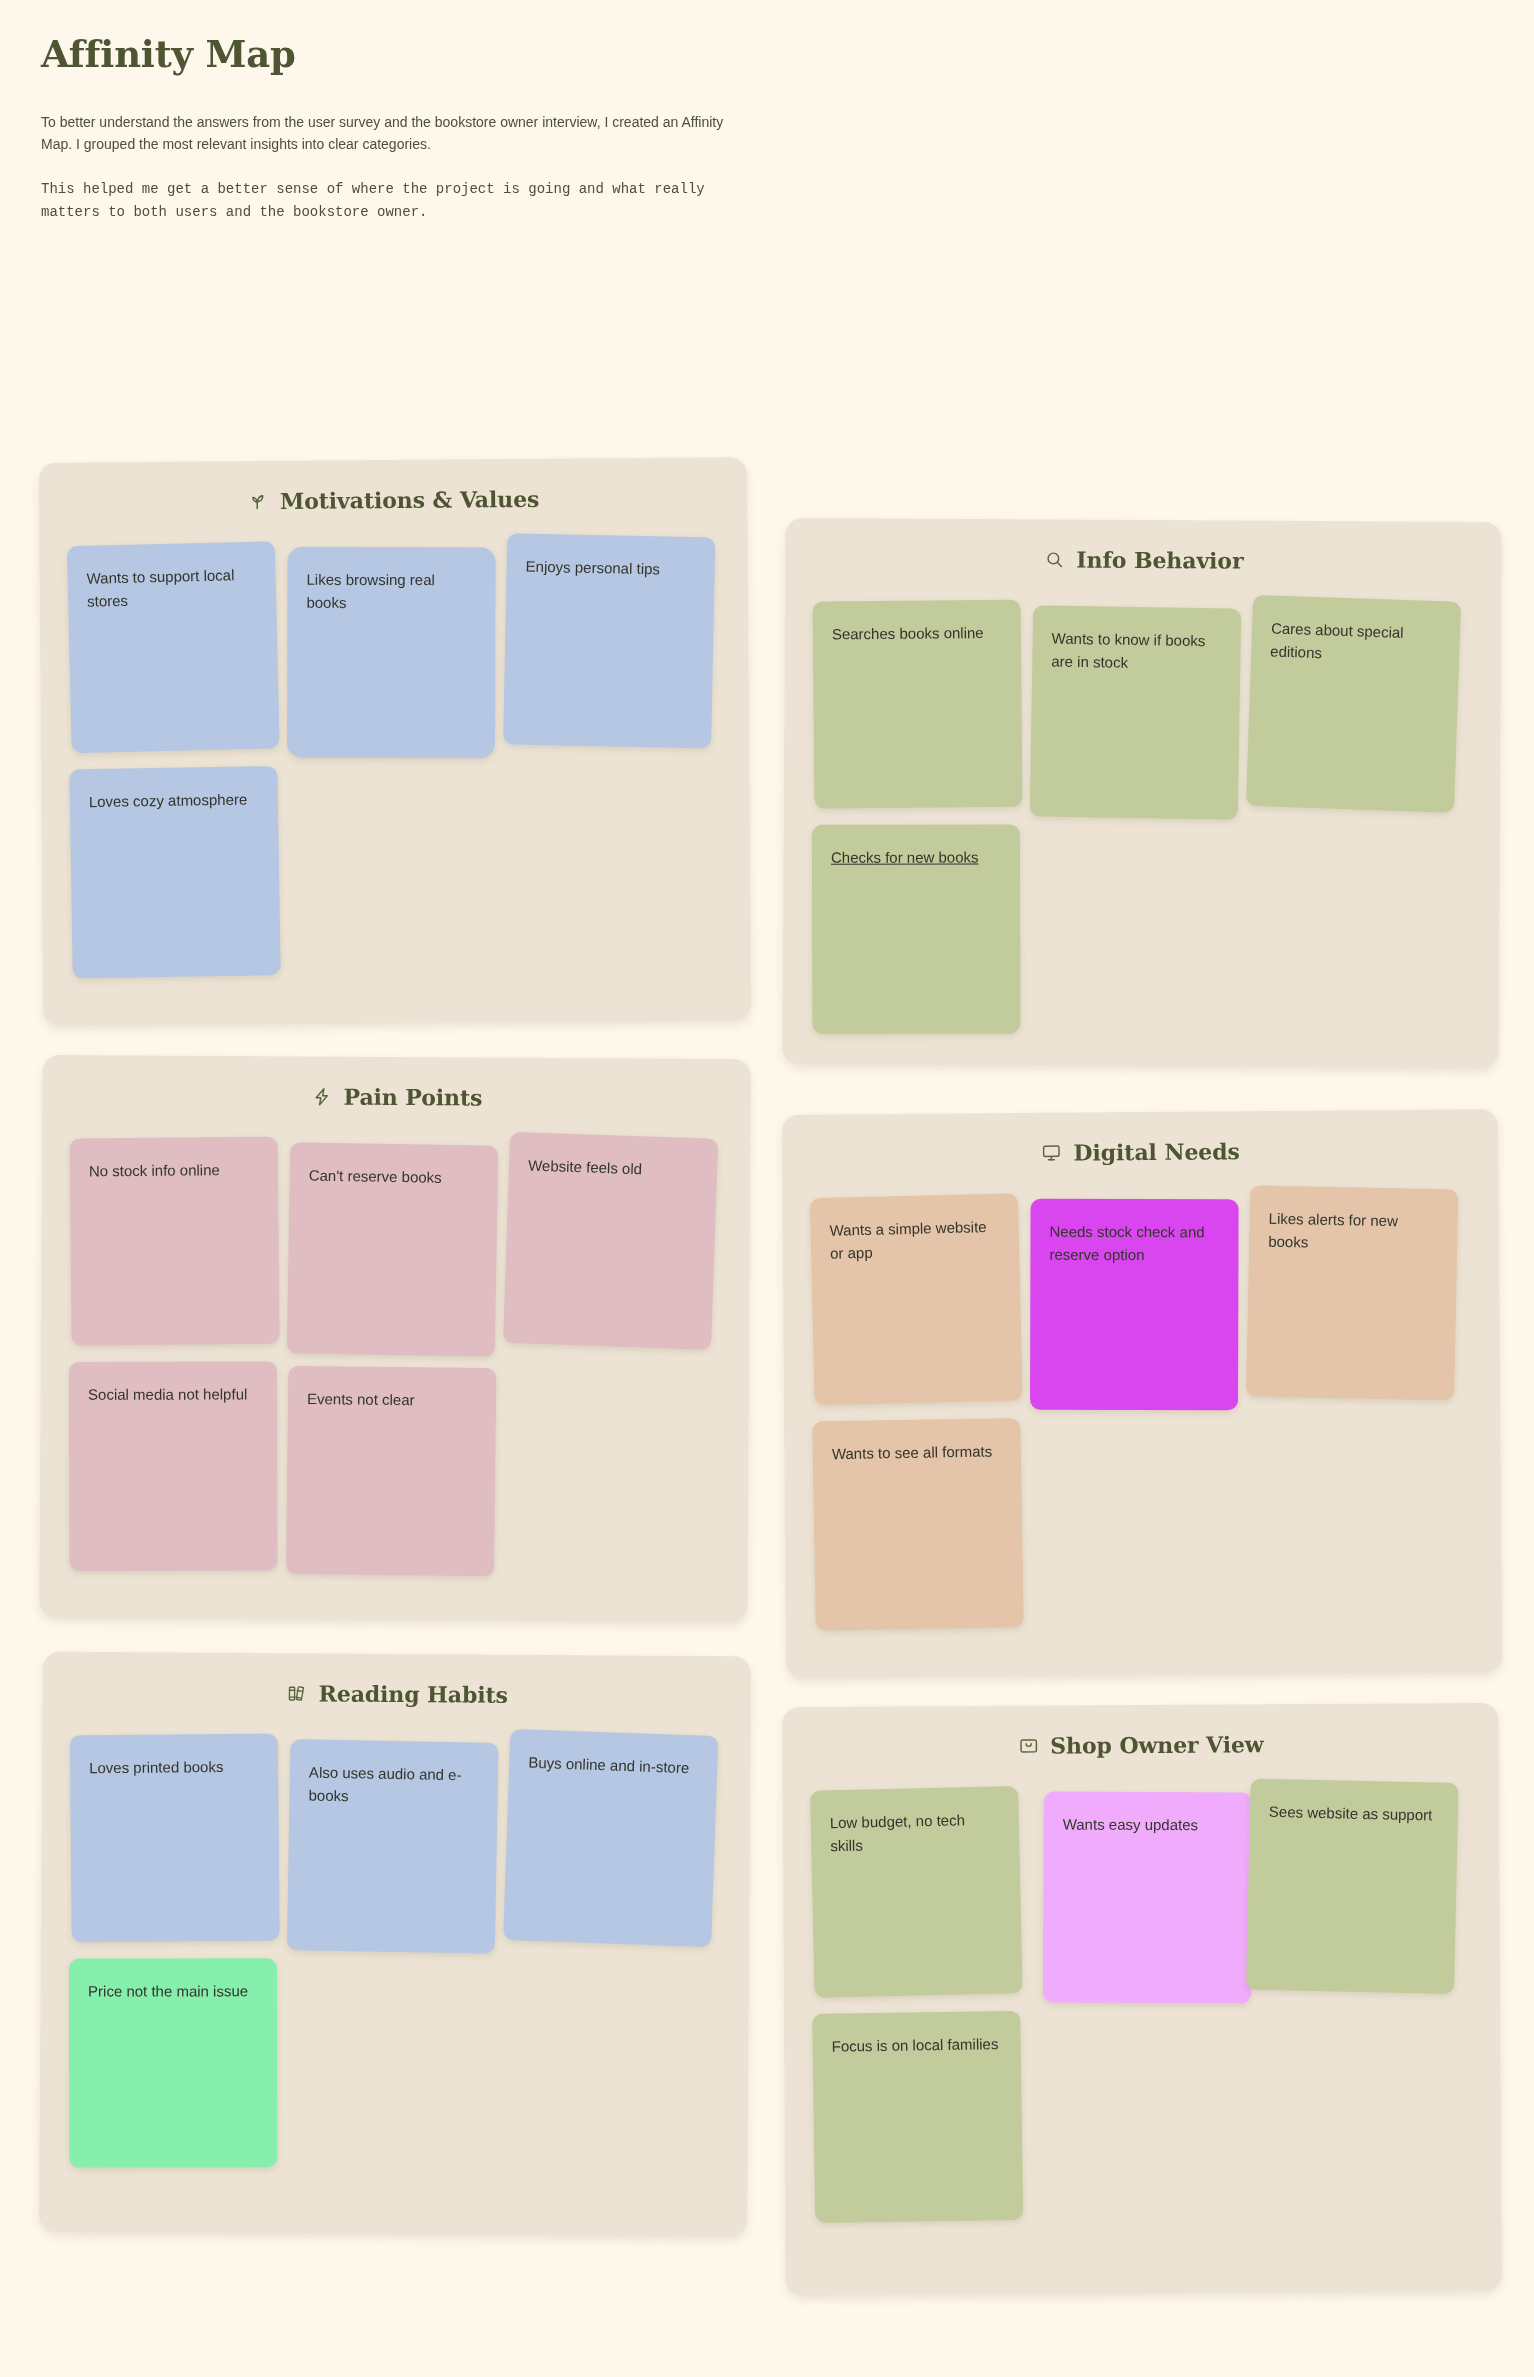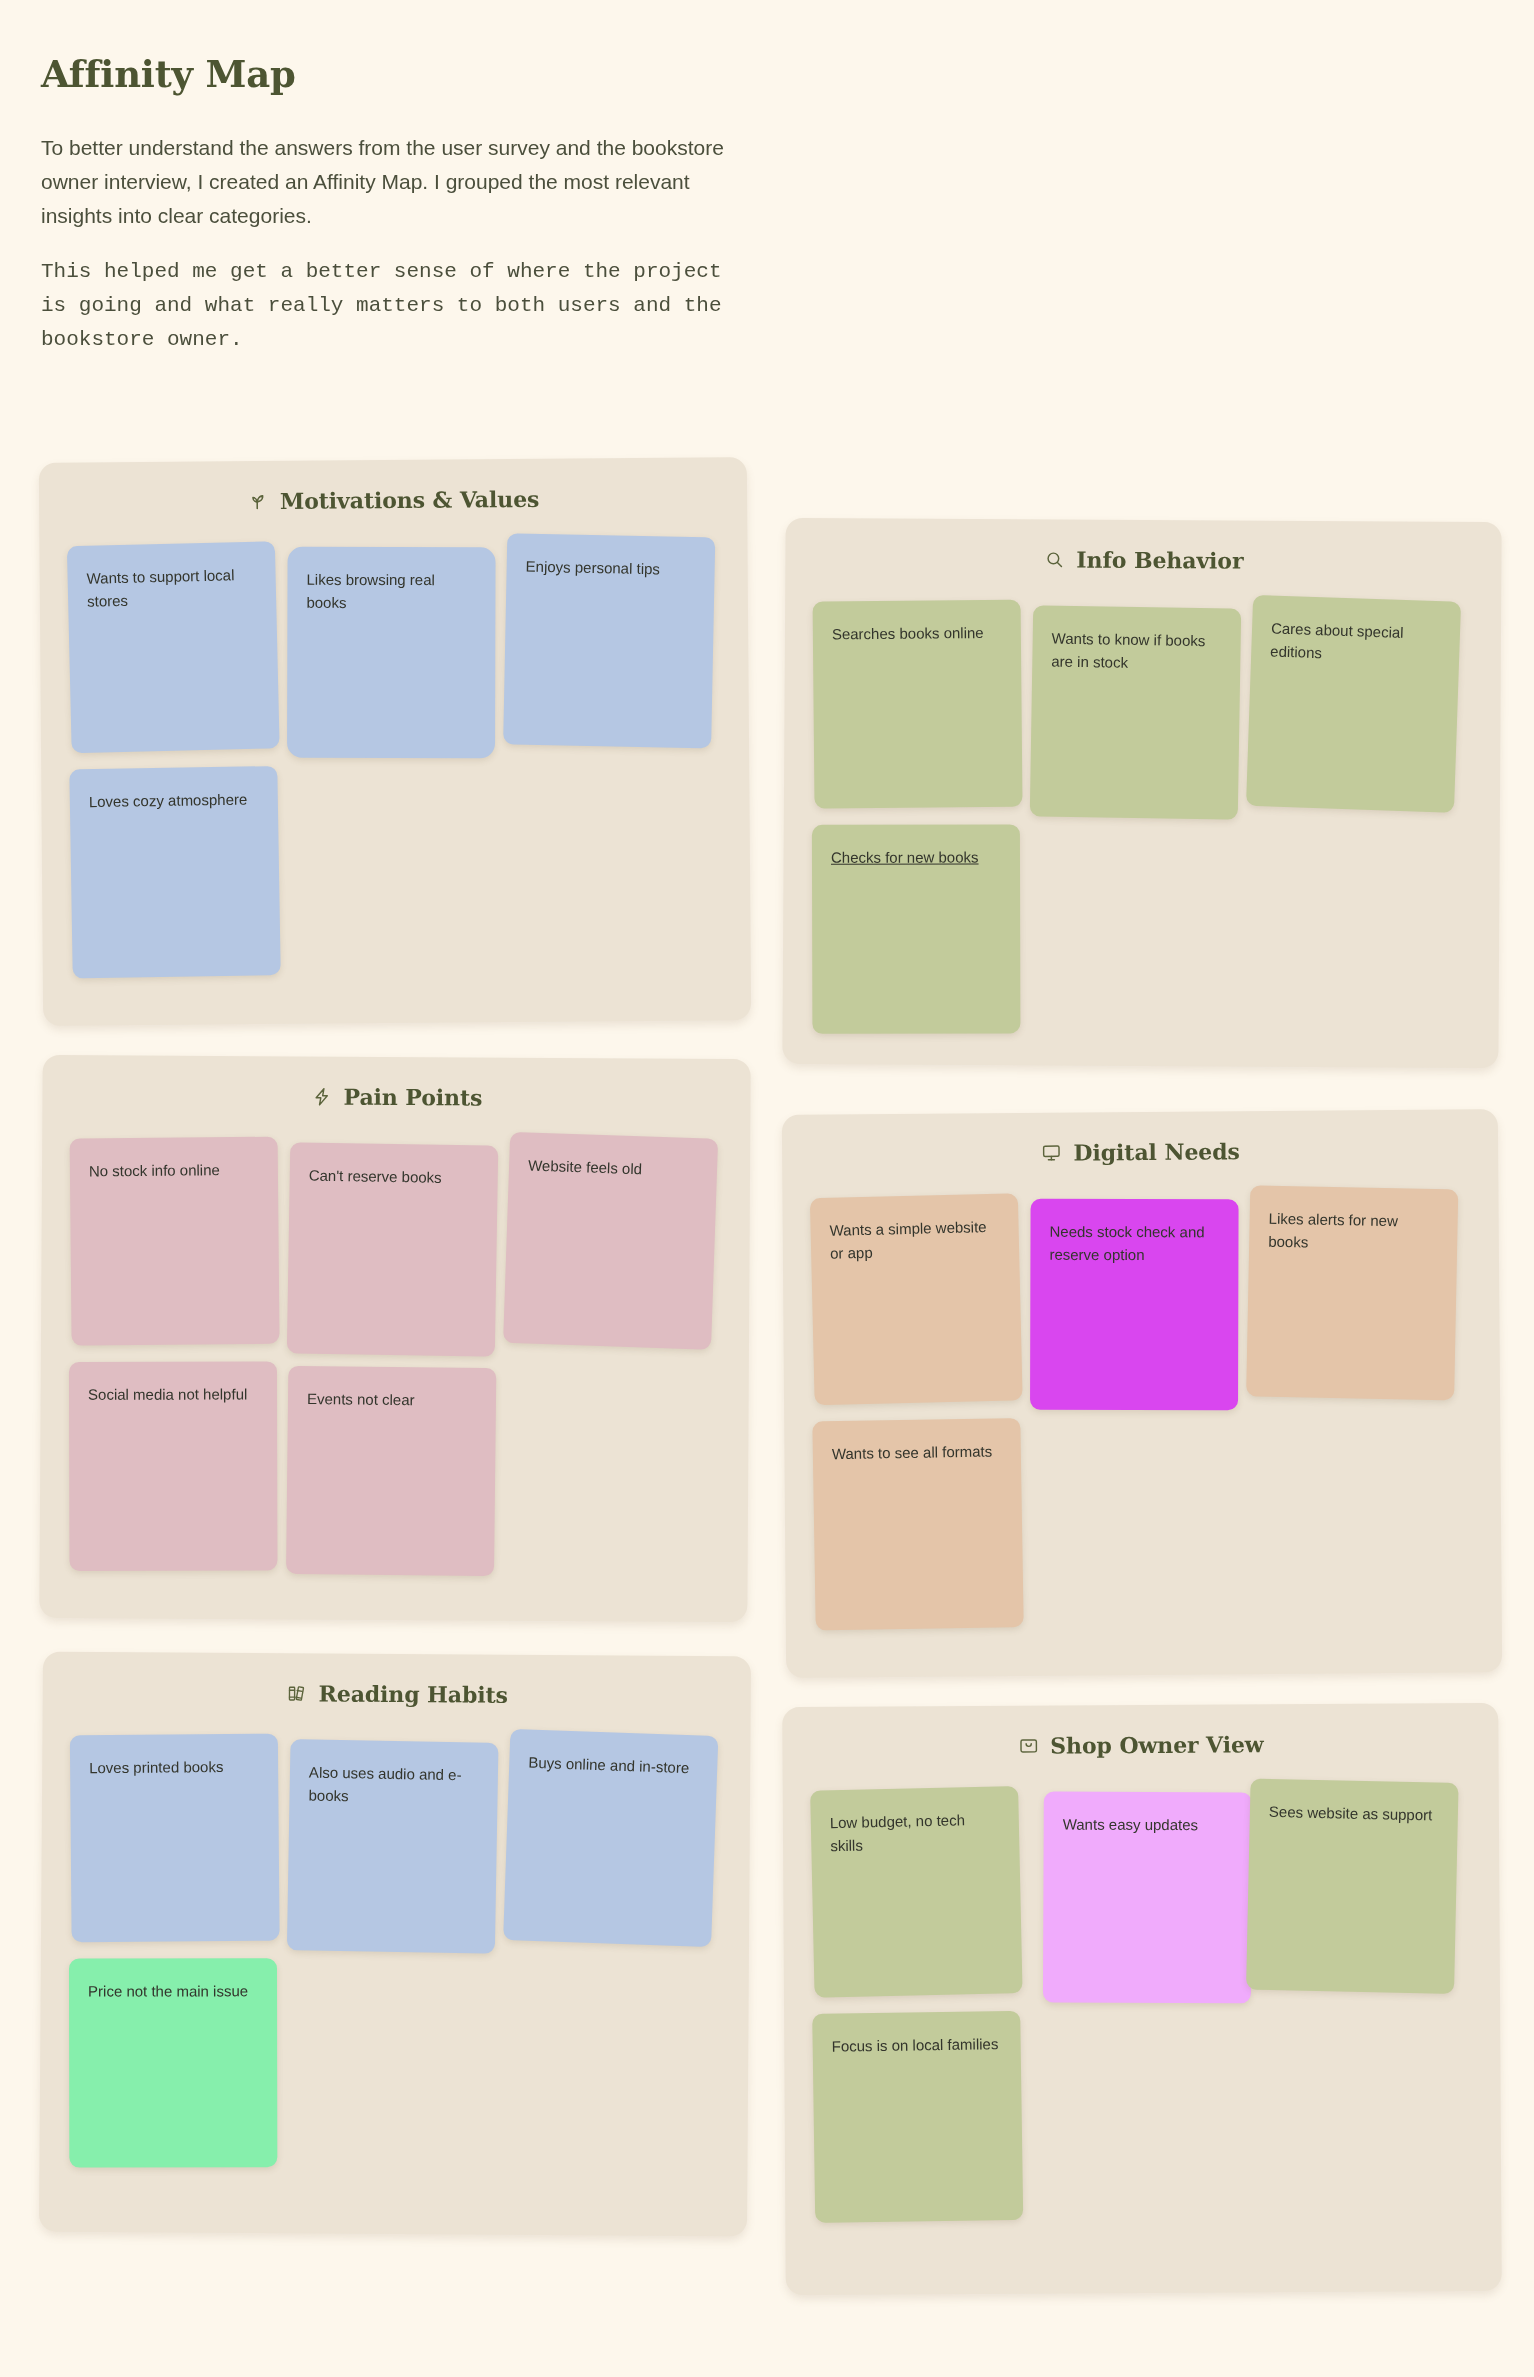--- a/index.html
+++ b/index.html
@@ -22,28 +22,27 @@
   
   .header { position: absolute; left: 41px; top: 34px; width: 767px; }
 
   .page-title {
     font-family: "DejaVu Serif", "Liberation Serif", serif;
     font-weight: 700;
     font-size: 37px;
     letter-spacing: -0.2px;
     color: #4d5532;
     line-height: 1.1;
-    margin-top: 20px;
   }
 
   .intro { margin-top: 36px; width: 708px; }
 
   .intro p {
     font-family: "Liberation Sans", sans-serif;
-    font-size: 21px;
+    font-size: 14px;
     line-height: 1.62;
     color: #4b4f3c;
     margin-bottom: 22px;
   }
   .intro p:last-child { margin-bottom: 0; font-family: Liberation Mono, monospace; }
 
   
   .board { position: absolute; left: 0; top: 0; width: 1534px; height: 2377px; }
 
   .panel {

